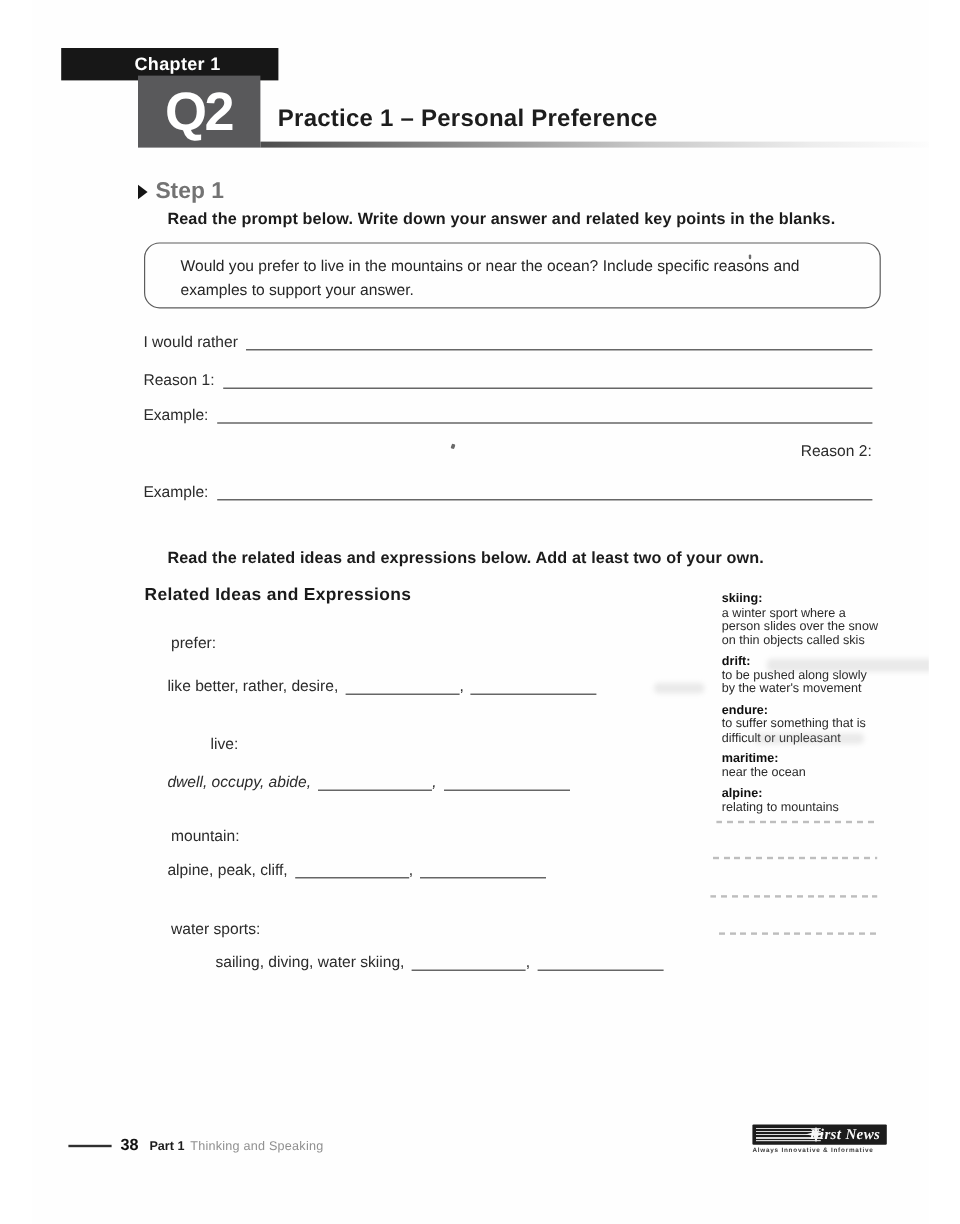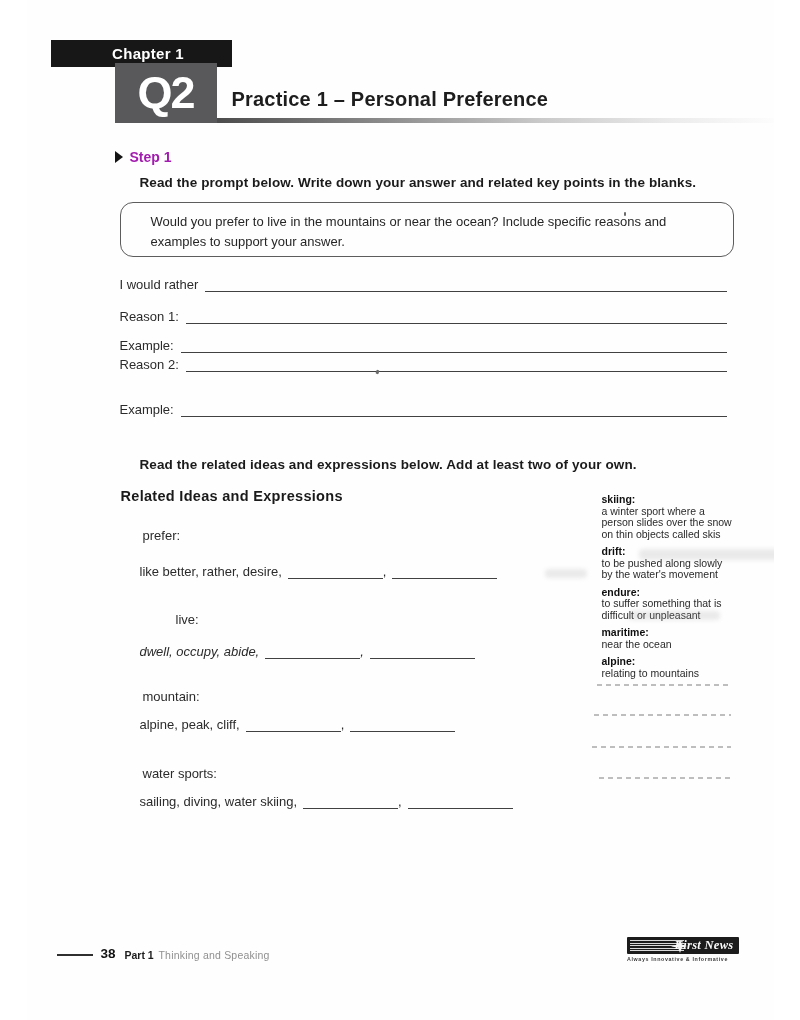--- a/index.html
+++ b/index.html
@@ -26,21 +26,21 @@
   .title-rule {
     position:absolute; left:190px; top:118px; width:585px; height:5px;
     background:linear-gradient(to right,#4c4c4c,#8f8f8f 30%,#c9c9c9 55%,#ececec 78%,rgba(255,255,255,0) 97%);
   }
   
   .step-header { position:absolute; left:88px; top:149px; display:flex; align-items:center; }
   .step-arrow {
     width:0; height:0; border-left:8px solid #141414;
     border-top:6px solid transparent; border-bottom:6px solid transparent; margin-right:7px;
   }
-  .step-label { font-size:14px; font-weight:bold; color:#a21caf; }
+  .step-label { font-size:19px; font-weight:bold; color:#737373; }
   .instruction {
     position:absolute; left:93px; font-size:13.5px; font-weight:bold; color:#1b1b1b; letter-spacing:.1px;padding-left:20px;
   }
   .prompt-box {
     position:absolute; left:93px; top:202px; width:614px; height:55px;
     border:1.6px solid #5c5c5c; border-radius:13px; padding:9px 24px 9px 30px;
   }
   .prompt-text { font-size:13px; line-height:20px; color:#262626; max-width:556px; }
   
   .answer-row {
@@ -126,21 +126,21 @@
     <span class="blank"></span>
   </div>
   <div class="answer-row" style="top:308px;">
     <span class="lbl">Reason 1:</span>
     <span class="blank"></span>
   </div>
   <div class="answer-row" style="top:337px;">
     <span class="lbl">Example:</span>
     <span class="blank"></span>
   </div>
-  <div class="answer-row" style="top:356px;">
+  <div class="answer-row" style="top:369px;flex-direction:column;">
     <span class="lbl">Reason 2:</span>
     <span class="blank"></span>
   </div>
   <div class="answer-row" style="top:401px;">
     <span class="lbl">Example:</span>
     <span class="blank"></span>
   </div>
 
   <p class="instruction" style="top:457px;">Read the related ideas and expressions below. Add at least two of your own.</p>
   <h2 class="section-heading">Related Ideas and Expressions</h2>
@@ -163,21 +163,21 @@
 
   <span class="term" style="top:689px;">mountain:</span>
   <div class="expr-row" style="top:716px;">
     <span class="expr-text">alpine, peak, cliff,</span>
     <span class="expr-blank b1"></span>
     <span class="sep">,</span>
     <span class="expr-blank b2"></span>
   </div>
 
   <span class="term" style="top:766px;">water sports:</span>
-  <div class="expr-row" style="top:793px;">
+  <div class="expr-row" style="top:793px;margin-left:40px;">
     <span class="expr-text">sailing, diving, water skiing,</span>
     <span class="expr-blank b1"></span>
     <span class="sep">,</span>
     <span class="expr-blank b2"></span>
   </div>
 
   <aside class="glossary">
     <div class="gloss-entry">
       <div class="gloss-term">skiing:</div>
       <div class="gloss-def">a winter sport where a person slides over the snow on thin objects called skis</div>

